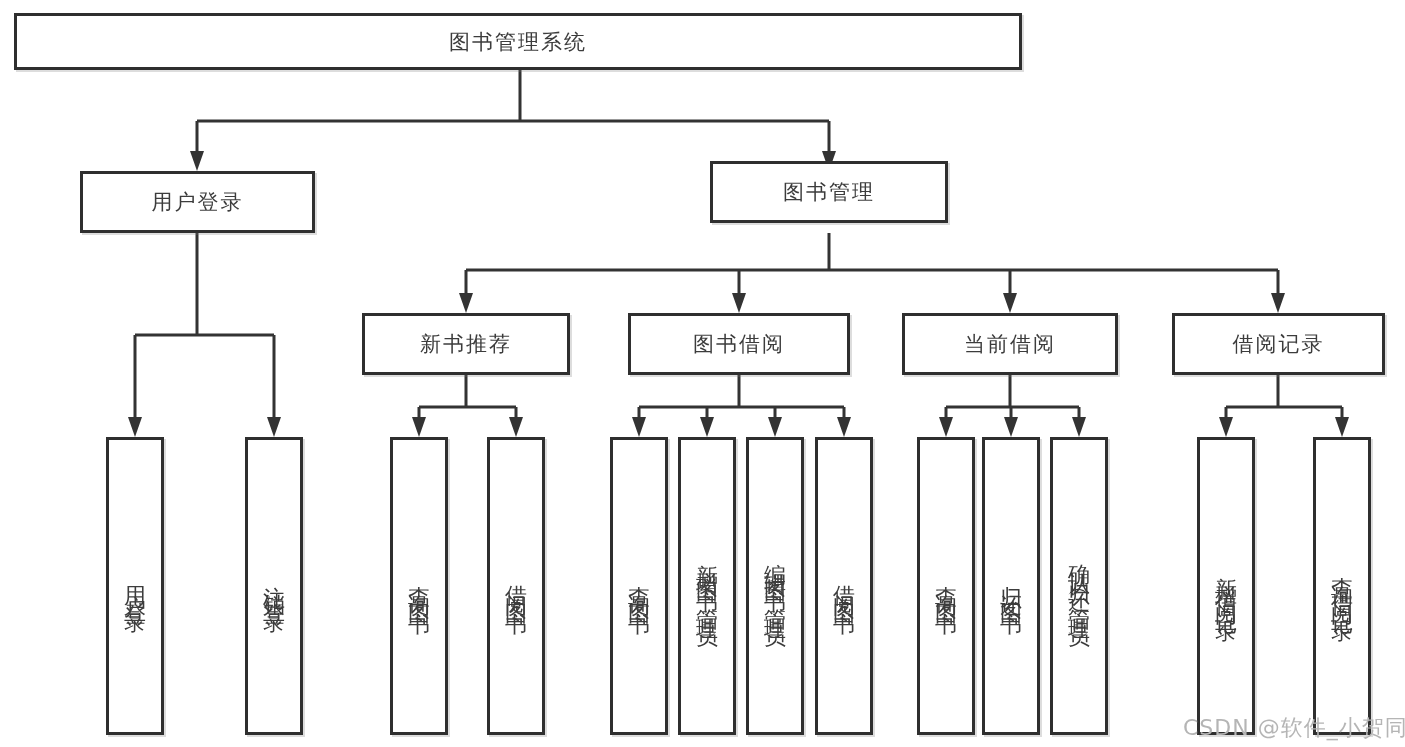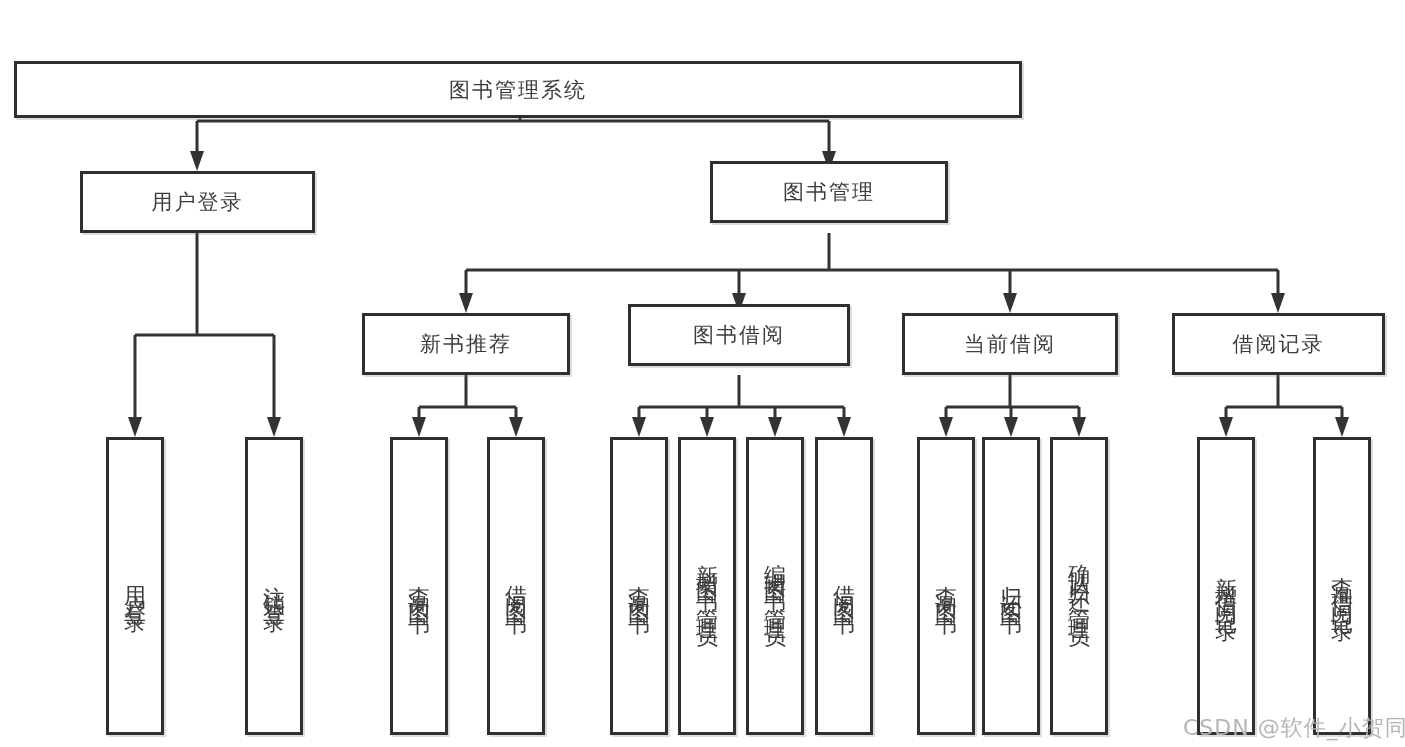--- a/index.html
+++ b/index.html
@@ -52,25 +52,25 @@
   }
   .leaf .v-text {
     writing-mode: vertical-rl;
     text-orientation: mixed;
     font-size: 22px;
     letter-spacing: 9px;
     line-height: 1;
     white-space: nowrap;
   }
   
-  #root-box       { left: 14px;   top: 13px;  width: 1008px; height: 57px; margin-top: 48px; }
+  #root-box       { left: 14px;   top: 13px;  width: 1008px; height: 57px; }
   #node-user-login{ left: 80px;   top: 171px; width: 235px;  height: 62px; }
   #node-book-mgmt { left: 710px;  top: 161px; width: 238px;  height: 62px; justify-content: center; }
   #node-new-book  { left: 362px;  top: 313px; width: 208px;  height: 62px; align-items: center; }
-  #node-borrow    { left: 628px;  top: 304px; width: 222px;  height: 62px; }
+  #node-borrow    { left: 628px;  top: 313px; width: 222px;  height: 62px; }
   #node-current   { left: 902px;  top: 313px; width: 216px;  height: 62px; }
   #node-record    { left: 1172px; top: 313px; width: 213px;  height: 62px; }
 
   #leaf-login-1   { left: 106px; }
   #leaf-login-2   { left: 245px; }
   #leaf-newbook-1 { left: 390px; }
   #leaf-newbook-2 { left: 487px; }
   #leaf-borrow-1  { left: 610px; }
   #leaf-borrow-2  { left: 678px; }
   #leaf-borrow-3  { left: 746px; }

